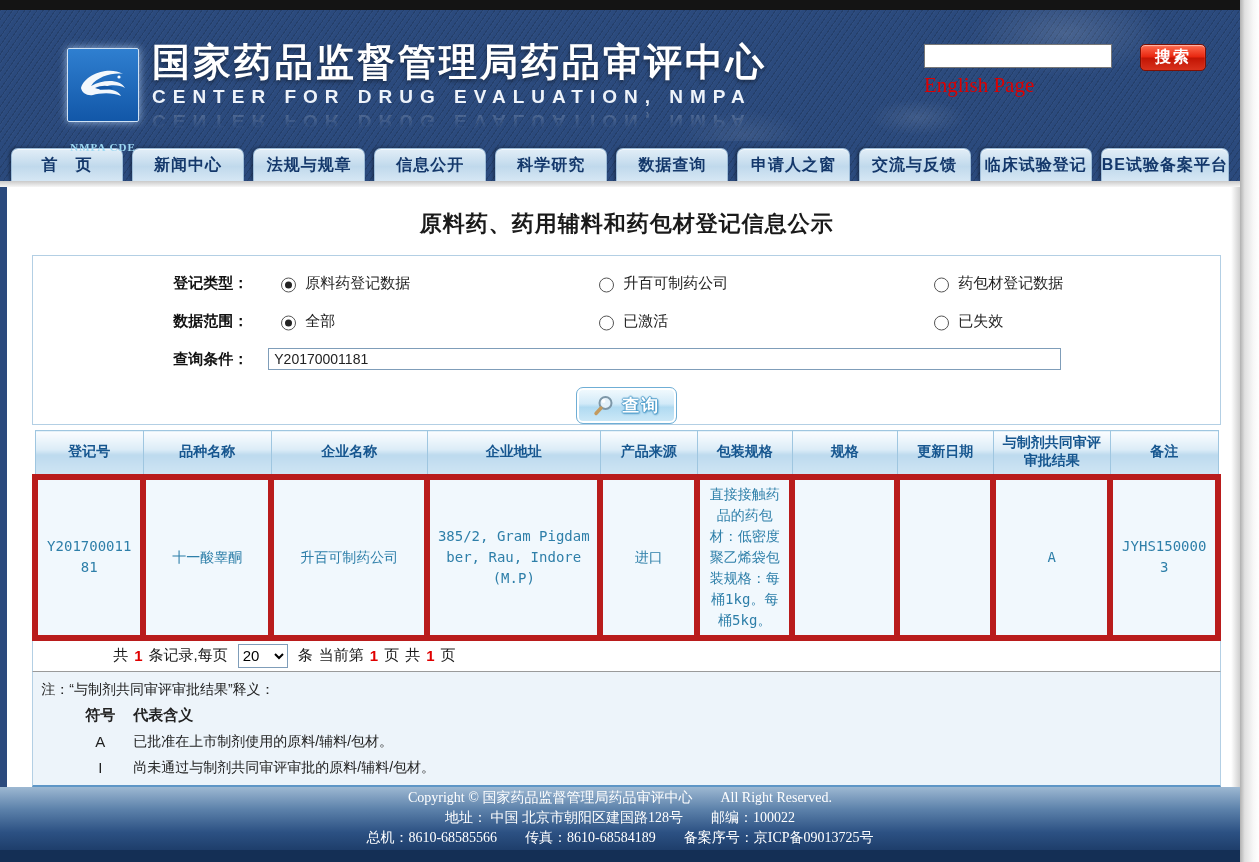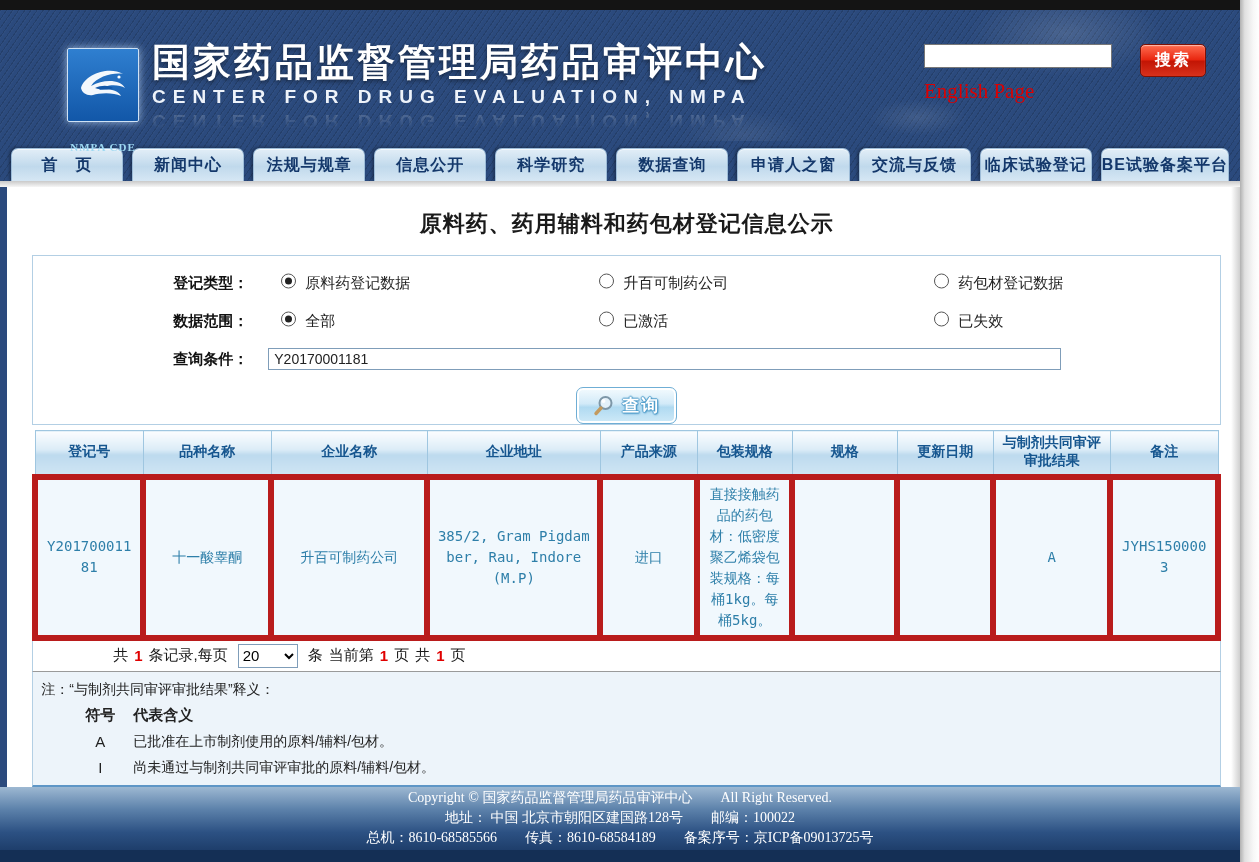--- a/index.html
+++ b/index.html
@@ -30,21 +30,21 @@
   .title-block { position:absolute; left:152px; top:30px; white-space:nowrap; }
   .title-cn { font-size:38px; font-weight:bold; color:#ffffff; letter-spacing:3px;
     text-shadow:0 2px 4px rgba(0,0,0,.45); line-height:44px; }
   .title-en { font-size:19px; font-weight:bold; color:#eef3fa; letter-spacing:7px; margin-top:2px; line-height:22px; }
   .title-reflect { transform:scaleY(-1); opacity:.25; margin-top:1px;
     -webkit-mask-image:linear-gradient(0deg, rgba(0,0,0,.95) 0%, transparent 85%);
     mask-image:linear-gradient(0deg, rgba(0,0,0,.95) 0%, transparent 85%); }
   .search-area { position:absolute; top:34px; right:16px; width:300px; }
   .search-line { display:flex; align-items:flex-start; }
   .site-search { width:188px; height:24px; border:1px solid #777; background:#fff; padding:0 4px; font-size:14px; }
-  .btn-red { margin-left:28px; height:33px; padding:0 14px; cursor:pointer;
+  .btn-red { margin-left:28px; height:27px; padding:0 14px; cursor:pointer;
     background:linear-gradient(180deg,#ff6d50 0,#e8260f 48%,#c21504 52%,#d8311c 100%);
     border:1px solid #7e1004; border-radius:5px; box-shadow:inset 0 1px 1px rgba(255,255,255,.55);
     color:#fff; font-weight:bold; font-size:16px; letter-spacing:2px; }
   .english-link { display:inline-block; margin-top:2px; color:#dd0000; text-decoration:none; cursor:pointer;
     font-family:"Liberation Serif", serif; font-size:21px; }
 
   
   .nav { height:40px; background:#2b4a7d;
     background-image:repeating-linear-gradient(125deg, rgba(0,0,0,.14) 0 1px, transparent 1px 5px);
     display:flex; align-items:flex-end; padding:0 11px; gap:9px; }
@@ -63,21 +63,21 @@
   .main { flex:1; background:#fff; padding:0 10px 0 25px; }
 
   .page-title { text-align:center; padding:22px 0 16px; font-family:"Liberation Serif", serif;
     font-size:22px; font-weight:bold; color:#1a1a1a; letter-spacing:1px; }
 
   
   .form-box { border:1px solid #b3cfe4; background:#fff; height:170px; padding-top:8px; }
   .f-row { position:relative; height:38px; }
   .f-label { position:absolute; left:140px; top:50%; transform:translateY(-50%);
     font-weight:bold; font-size:15px; color:#111; }
-  .opt { position:absolute; top:50%; transform:translateY(-50%); display:flex; align-items:flex-start;
+  .opt { position:absolute; top:50%; transform:translateY(-50%); display:flex; align-items:flex-end;
     gap:9px; font-size:15px; color:#222; cursor:pointer; white-space:nowrap; }
   .opt.p1 { left:248px; } .opt.p2 { left:566px; } .opt.p3 { left:901px; }
   .radio { width:15px; height:15px; border:1px solid #555; border-radius:50%; background:#fff; position:relative; flex:0 0 15px; }
   .radio.checked::after { content:""; position:absolute; left:3px; top:3px; right:3px; bottom:3px;
     background:#222; border-radius:50%; }
   .query-input { position:absolute; left:235px; top:8px; width:793px; height:22px;
     border:1px solid #7f9db9; font-size:14px; padding:0 5px; color:#222; }
   .btn-row { text-align:center; margin-top:9px; }
   .query-btn { display:inline-flex; align-items:center; gap:8px; height:37px; padding:0 16px; cursor:pointer;
     background:linear-gradient(180deg,#f4fbfe 0,#d2eaf8 45%,#b0daf1 55%,#cfeaf8 100%);
@@ -92,21 +92,21 @@
     color:#16568f; font-size:14px; font-weight:bold; padding:2px 4px; }
   .data-table td { height:136px; border:6px solid #b91c1c; background:#f1f8fd;
     color:#2e7fa9; font-size:14px; text-align:center; vertical-align:middle; padding:4px 7px;
     font-family:"DejaVu Sans Mono", monospace; word-break:break-all; line-height:21px; }
 
   
   .pagination { height:31px; background:#fff; border-left:1px solid #b3cfe4; border-right:1px solid #b3cfe4;
     border-bottom:1px solid #9a9a9a; display:flex; align-items:center; padding-left:80px; gap:6px;
     font-size:15px; color:#1a1a1a; }
   .num-red { color:#e00000; font-weight:bold; }
-  .page-size { width:60px; height:24px; font-size:15px; border:1px solid #7f9db9; background:#fff; margin:0 4px; }
+  .page-size { width:50px; height:24px; font-size:15px; border:1px solid #7f9db9; background:#fff; margin:0 4px; }
 
   
   .notes { background:#edf4fa; border-left:1px solid #b3cfe4; border-right:1px solid #b3cfe4;
     border-bottom:2px solid #5e96c6; padding:7px 8px 8px; color:#222; font-size:14px; }
   .notes-title { padding:2px 0 7px; }
   .note-head { display:grid; grid-template-columns:66px auto; padding-left:26px; font-weight:bold; font-size:15px; }
   .note-head .sym { text-align:center; }
   .note-row { display:grid; grid-template-columns:66px auto; padding-left:26px; margin-top:8px; }
   .note-row .sym { text-align:center; font-size:15px; }
 

